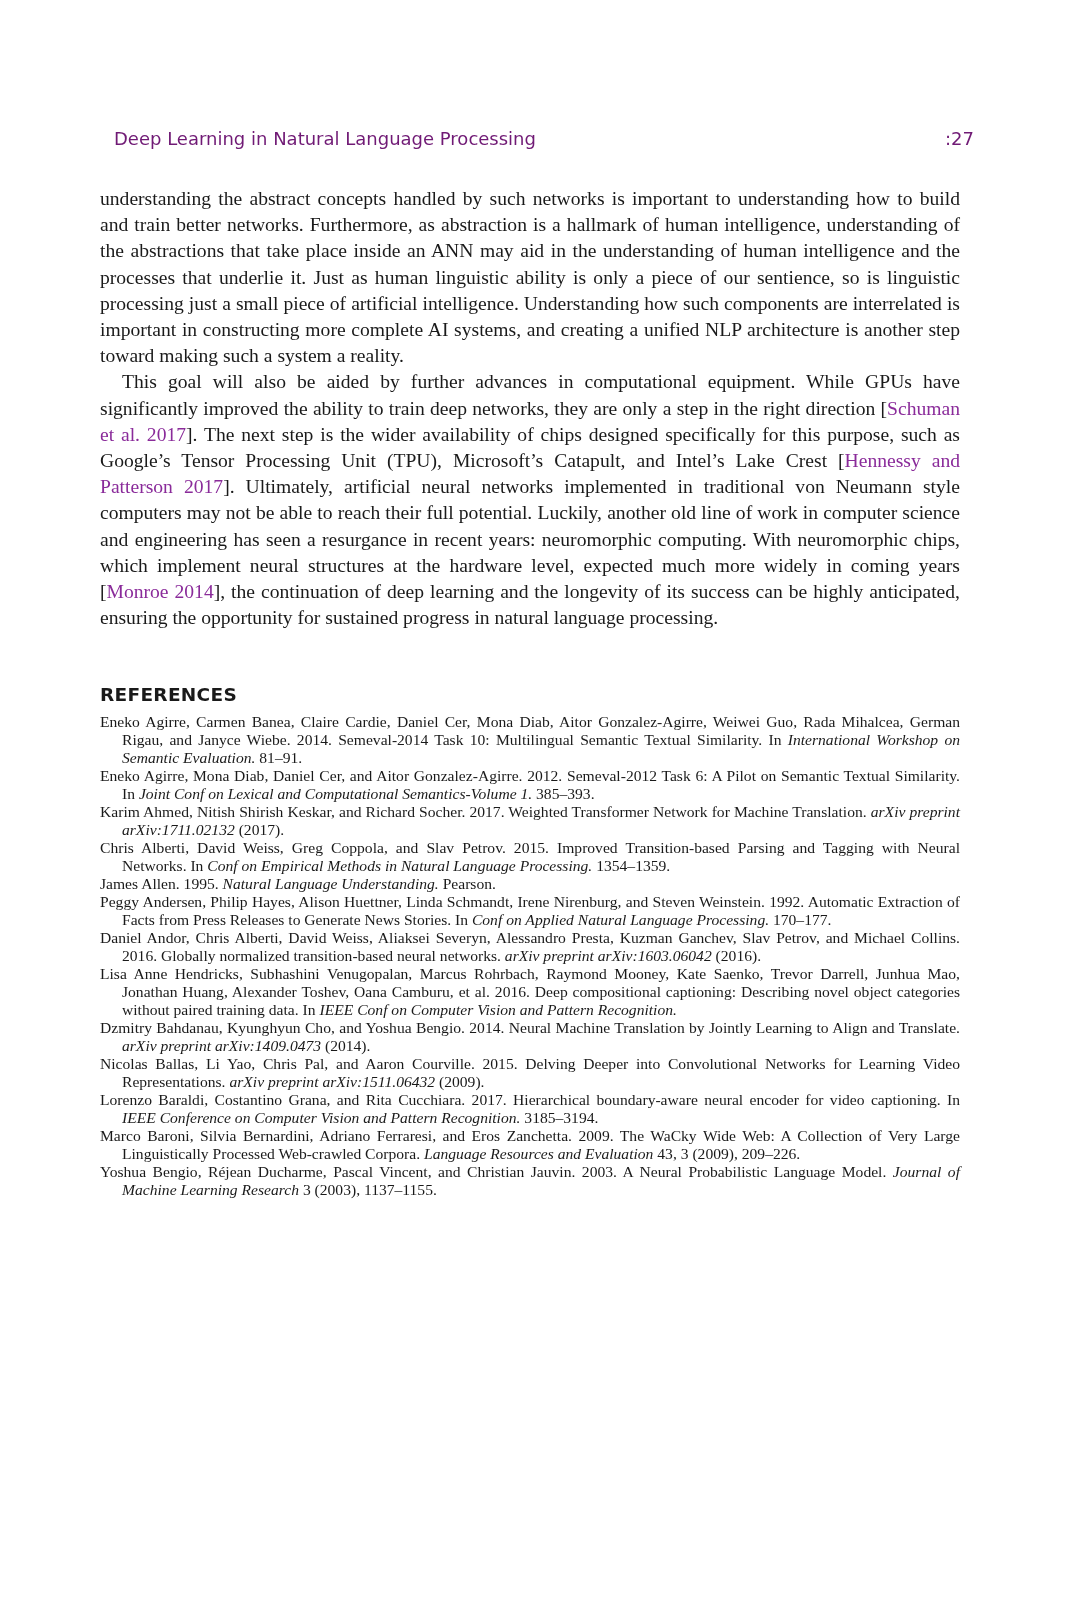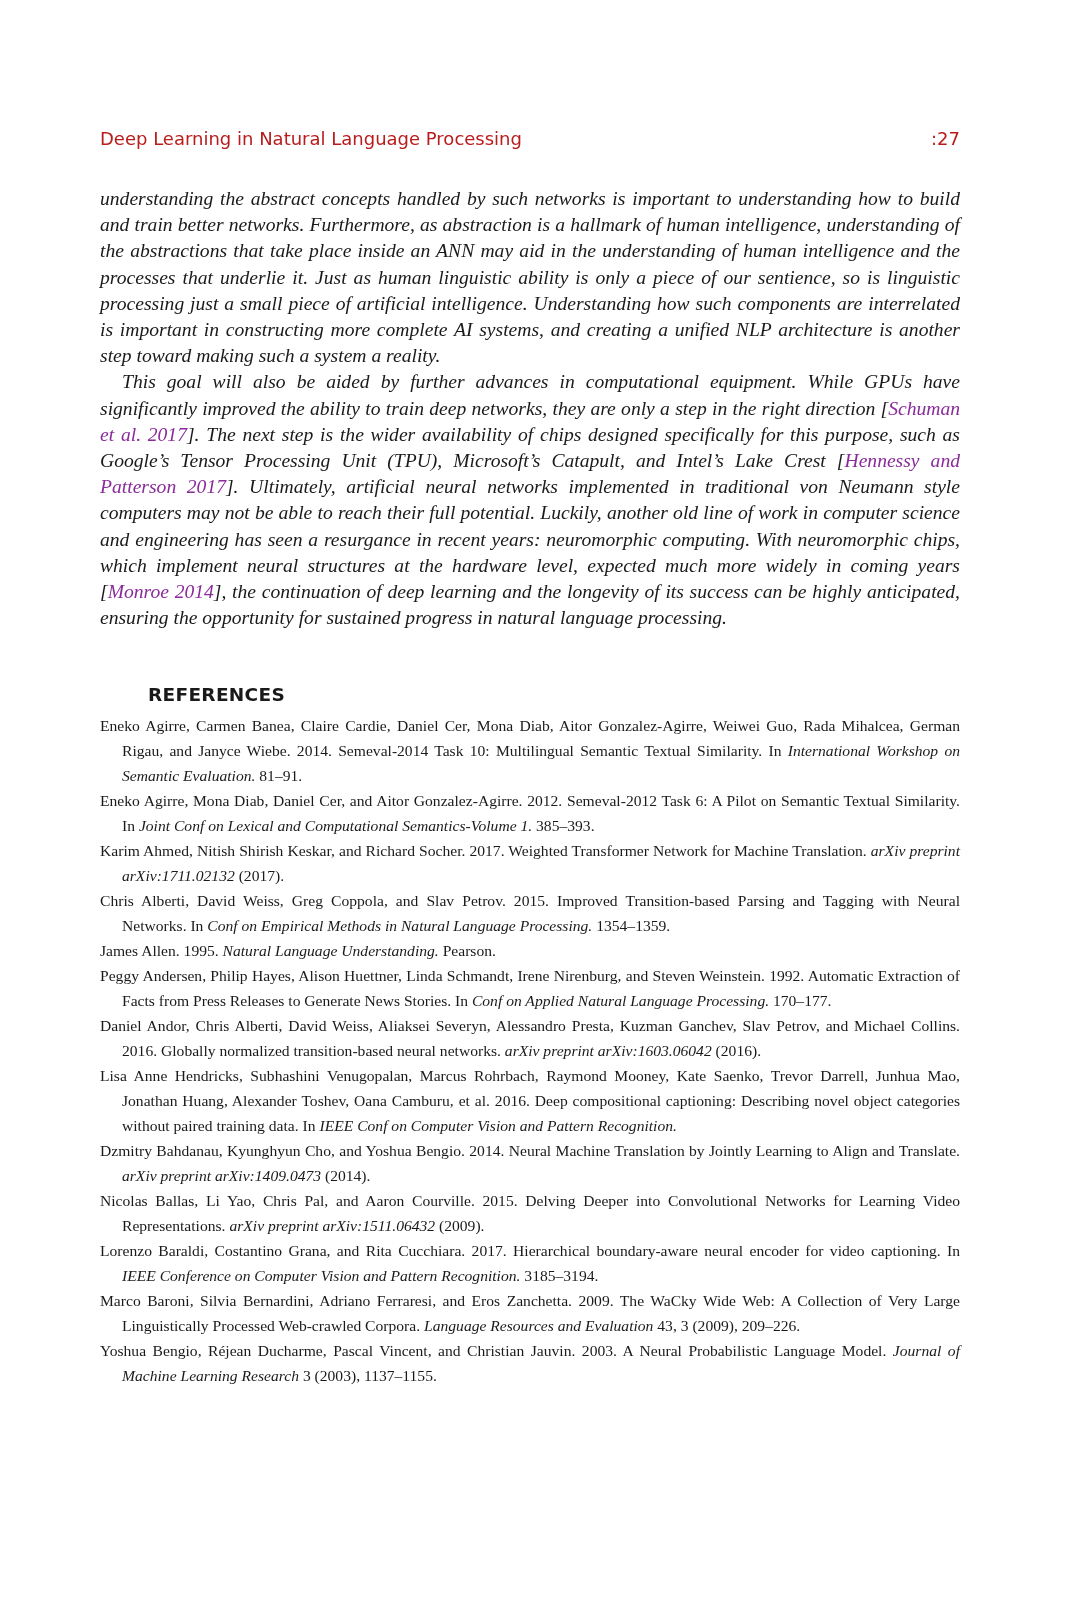--- a/index.html
+++ b/index.html
@@ -1,38 +1,38 @@
 <!DOCTYPE html>
 <html><head>
 <meta charset="utf-8">
 <style>
   html, body { margin: 0; padding: 0; background: #ffffff; }
   body { width: 1080px; height: 1600px; position: relative; overflow: hidden; color: #1a1a1a; }
   .page { position: absolute; left: 100px; top: 0; width: 860px; }
   .running-head {
-    position: absolute; top: 128px; left: 0; width: 860px; height: 24px;
-    font-family: "DejaVu Sans", sans-serif; font-size: 18px; color: #b91c1c;
+    position: absolute; top: 128px; left: 14px; width: 860px; height: 24px;
+    font-family: "DejaVu Sans", sans-serif; font-size: 18px; color: #701a75;
   }
   .running-head .title { position: absolute; left: 0; top: 0; }
   .running-head .pageno { position: absolute; right: 0; top: 0; margin-left: 8px; }
   .body-text {
     position: absolute; top: 186px; left: 0; width: 860px;
     font-family: "Liberation Serif", serif; font-size: 19.6px; line-height: 26.2px;
     text-align: justify; color: #1a1a1a;
   }
-  .body-text p { margin: 0; font-style: italic; }
+  .body-text p { margin: 0; }
   .body-text p.indent { text-indent: 22px; }
   .cite { color: #8a2b9a; }
   .refs-heading {
     position: absolute; top: 684px; left: 0;
-    font-family: "DejaVu Sans", sans-serif; font-weight: bold; font-size: 18.5px; letter-spacing: 0.3px; color: #1a1a1a; margin-left: 48px;
+    font-family: "DejaVu Sans", sans-serif; font-weight: bold; font-size: 18.5px; letter-spacing: 0.3px; color: #1a1a1a;
   }
   .refs {
     position: absolute; top: 713px; left: 0; width: 860px;
-    font-family: "Liberation Serif", serif; font-size: 15.6px; line-height: 25px; color: #1a1a1a;
+    font-family: "Liberation Serif", serif; font-size: 15.6px; line-height: 18px; color: #1a1a1a;
   }
   .ref { padding-left: 22px; text-indent: -22px; text-align: justify; margin: 0; }
   .ref i { font-style: italic; }
 </style>
 </head>
 <body>
 
 <div class="page">
   <div class="running-head">
     <span class="title">Deep Learning in Natural Language Processing</span>

